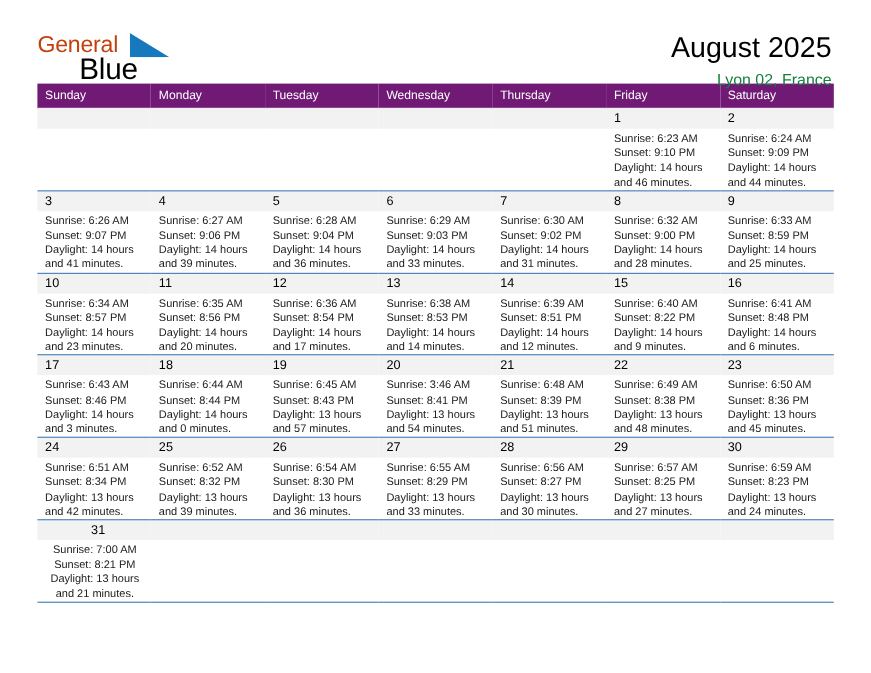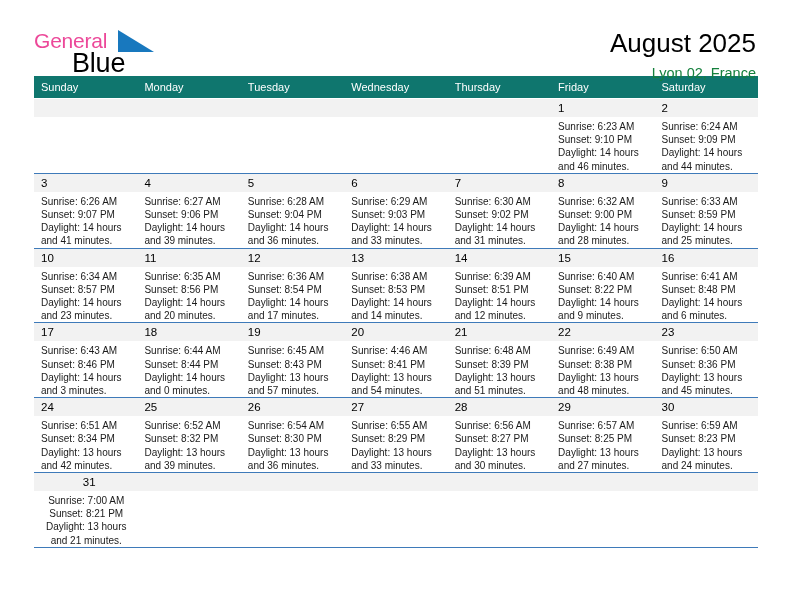--- a/index.html
+++ b/index.html
@@ -38,21 +38,21 @@
     height: 48px;
     line-height: 1;
     user-select: none;
   }
   .brand-general {
     position: absolute;
     left: 0;
     top: 2px;
     font-size: 21px;
     letter-spacing: -0.2px;
-    color: #ec4899;
+    color: #c2410c;
     font-family: "Liberation Sans", sans-serif;
     text-align: right;
   }
   .brand-blue {
     position: absolute;
     left: 38px;
     top: 22px;
     font-size: 27px;
     letter-spacing: -0.2px;
     color: #000000;
@@ -89,21 +89,21 @@
 
   
   .calendar {
     margin: 0 34px;
     width: 724px;
     border-collapse: collapse;
     table-layout: fixed;
   }
 
   .calendar thead th {
-    background: #0f766e;
+    background: #701a75;
     color: #ffffff;
     font-size: 11px;
     font-weight: normal;
     text-align: left;
     padding: 5px 0 5px 7px;
     height: 21px;
     border: none;
   }
 
   .calendar tbody td {
@@ -403,21 +403,21 @@
           <div class="details">
             <div>Sunrise: 6:45 AM</div>
             <div>Sunset: 8:43 PM</div>
             <div>Daylight: 13 hours</div>
             <div>and 57 minutes.</div>
           </div>
         </td>
         <td>
           <span class="daynum">20</span>
           <div class="details">
-            <div>Sunrise: 4:46 AM</div>
+            <div>Sunrise: 3:46 AM</div>
             <div>Sunset: 8:41 PM</div>
             <div>Daylight: 13 hours</div>
             <div>and 54 minutes.</div>
           </div>
         </td>
         <td>
           <span class="daynum">21</span>
           <div class="details">
             <div>Sunrise: 6:48 AM</div>
             <div>Sunset: 8:39 PM</div>

